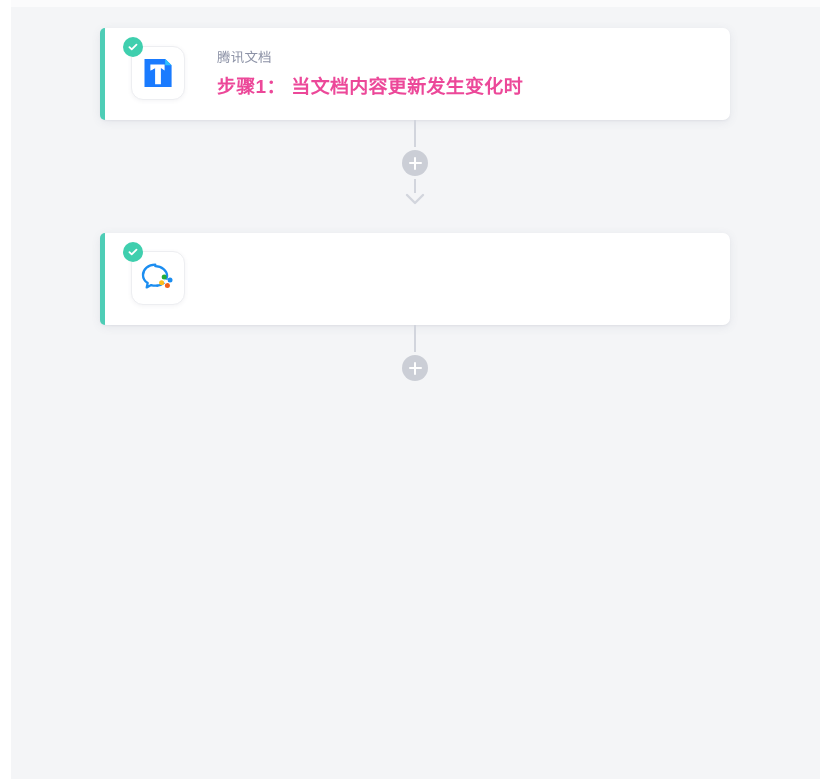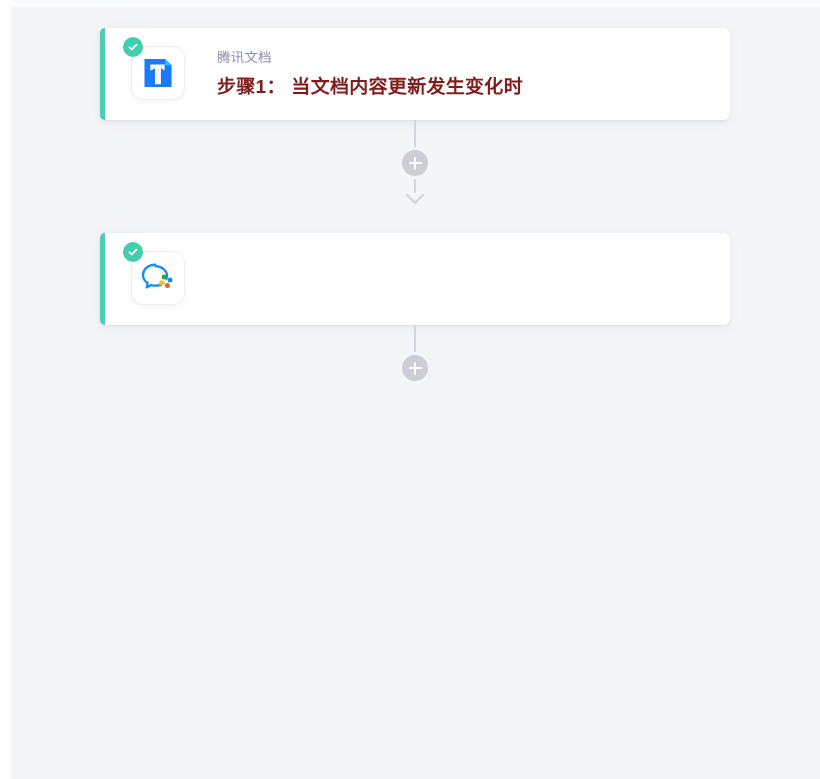--- a/index.html
+++ b/index.html
@@ -120,21 +120,21 @@
     line-height: 19px;
     color: #8c92a6;
     letter-spacing: 0.2px;
     white-space: nowrap;
   }
   .step-title {
     margin-top: 7px;
     font-size: 19px;
     line-height: 26px;
     font-weight: bold;
-    color: #7f1d1d;
+    color: #ec4899;
     letter-spacing: 0.3px;
     white-space: nowrap;
   }
 
   
   .connector {
     position: relative;
     width: 630px;
     display: flex;
     flex-direction: column;

